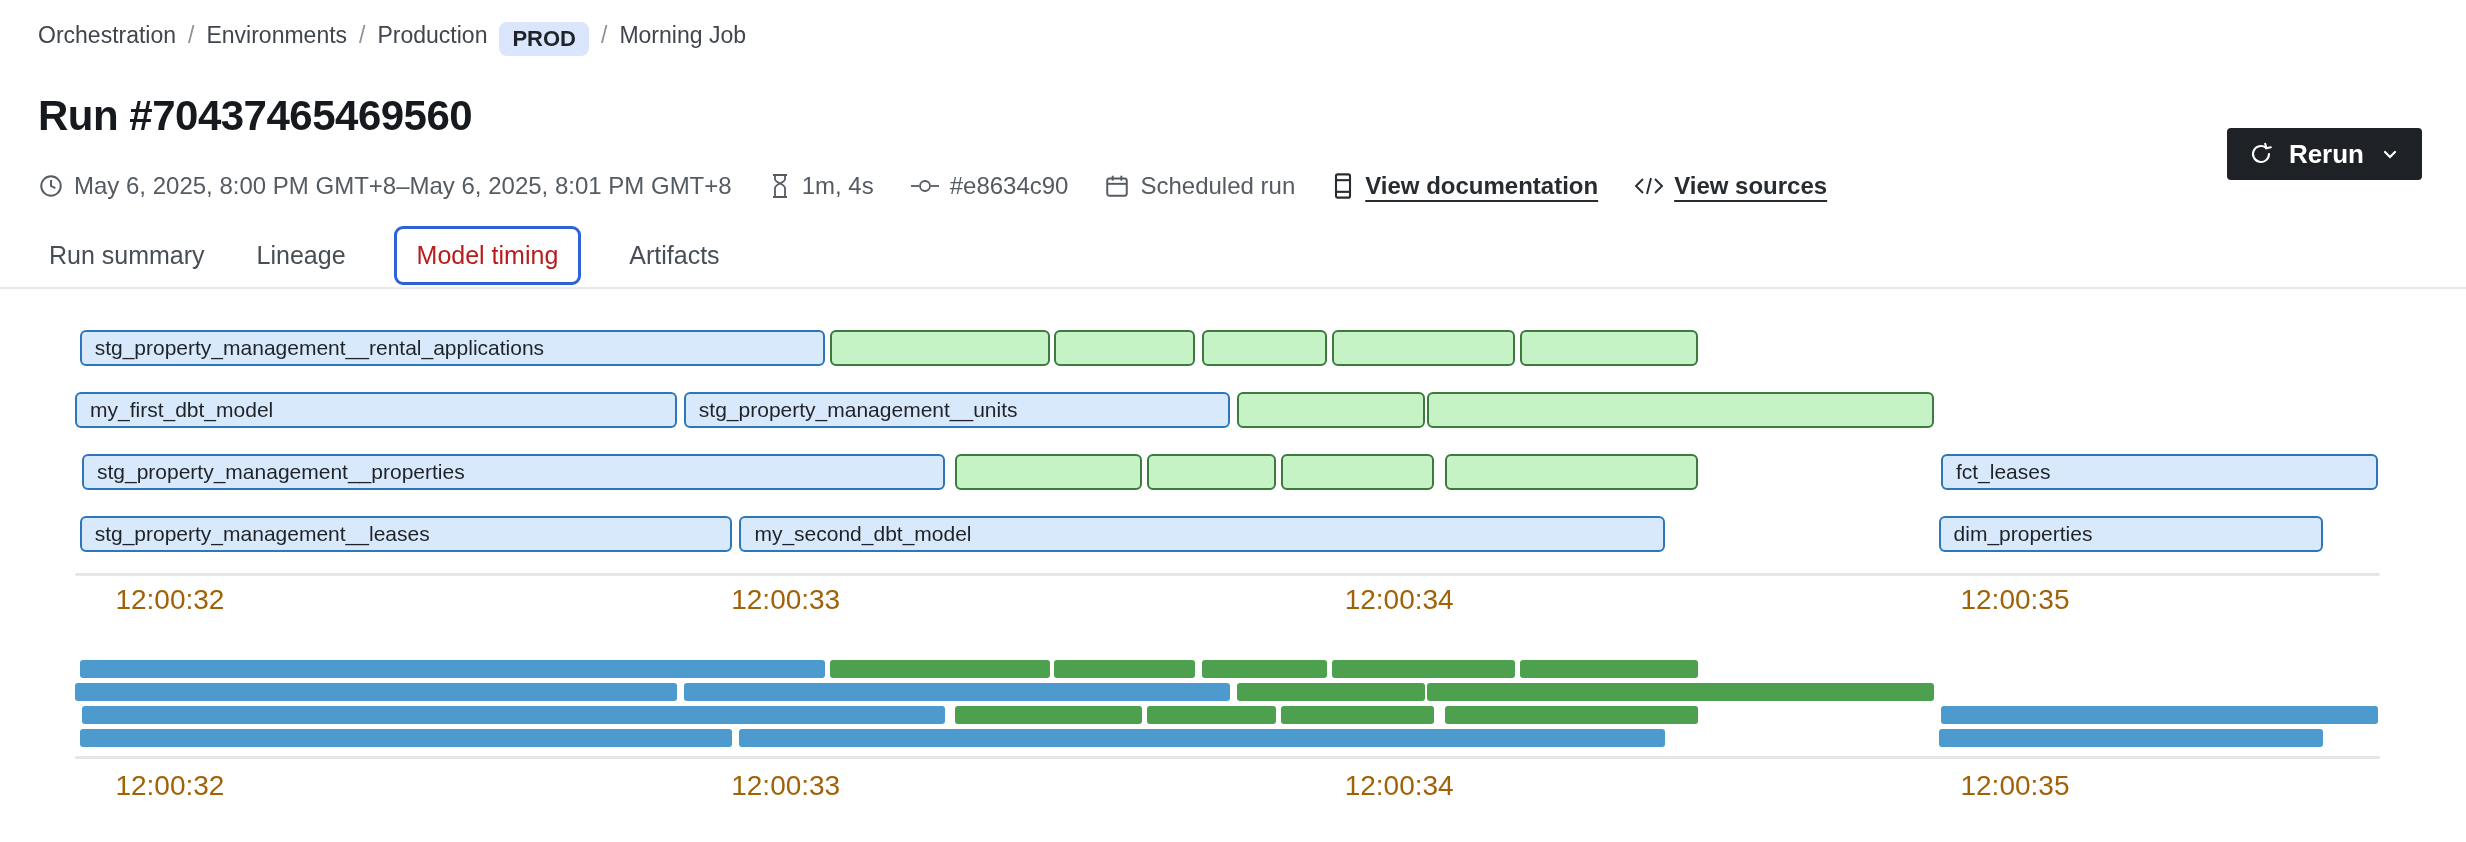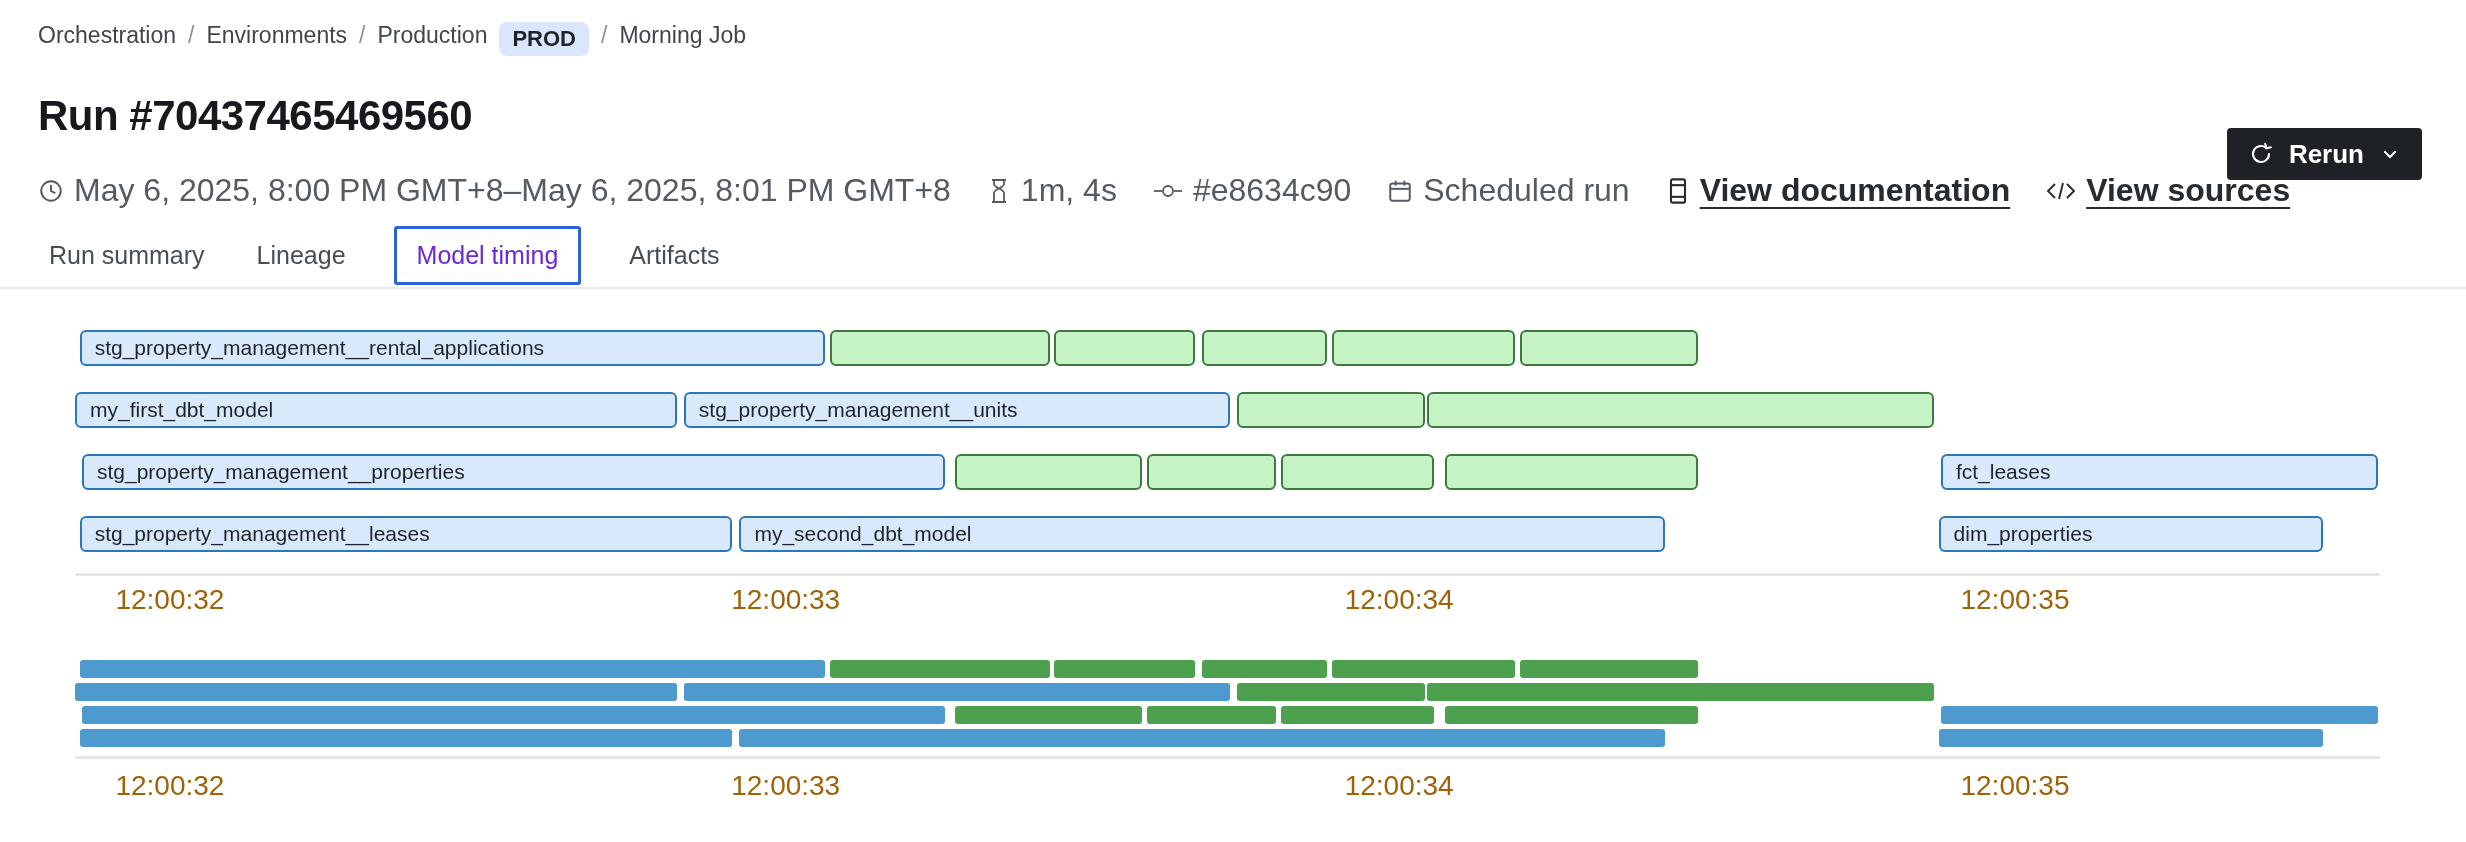--- a/index.html
+++ b/index.html
@@ -11,30 +11,30 @@
   
   .breadcrumb { position:absolute; left:38px; top:22px; display:flex; gap:12px; font-size:23px; color:#3f464d; }
   .crumb-sep { color:#8b929a; }
   .env-badge { background:#d9e6fc; color:#1f2328; font-weight:bold; border-radius:8px; padding:4px 13px; font-size:22px; }
   
   .title-row { position:absolute; left:38px; top:92px; display:flex; align-items:center; gap:28px; }
   .run-title { font-size:42px; font-weight:bold; letter-spacing:-0.5px; color:#16191d; }
   .status-badge { display:flex; align-items:center; gap:13px; background:#c2f2c2; border-radius:12px; padding:11px 22px 11px 14px; font-size:26px; color:#1c2e20; }
   .check-circle { width:32px; height:32px; border-radius:50%; background:#54b45b; display:flex; align-items:center; justify-content:center; }
   
-  .meta-row { position:absolute; left:38px; top:172px; display:flex; align-items:center; gap:36px; font-size:32px; color:#545b63; white-space:nowrap; }
+  .meta-row { position:absolute; left:38px; top:172px; display:flex; align-items:center; gap:36px; font-size:24px; color:#545b63; white-space:nowrap; }
   .meta-item { display:flex; align-items:center; gap:10px; }
   .meta-link { color:#272c31; font-weight:bold; text-decoration:underline; text-underline-offset:6px; text-decoration-thickness:2px; cursor:pointer; }
   .icon { display:inline-flex; flex:none; }
   
   .rerun-btn { position:absolute; right:44px; top:128px; height:52px; background:#1e2126; color:#fff; border:none; border-radius:4px; display:flex; align-items:center; gap:16px; padding:0 22px; font-size:26px; font-weight:bold; font-family:inherit; cursor:pointer; }
   
   .tabs { position:absolute; left:45px; top:226px; display:flex; align-items:center; gap:44px; font-size:25px; color:#474e55; }
   .tab { padding:14px 4px; cursor:pointer; }
-  .tab.active { border:3px solid #2e62d9; border-radius:3px; padding:12px 20px; color:#6d28d9; background:#fff; }
+  .tab.active { border:3px solid #2e62d9; border-radius:9px; padding:12px 20px; color:#b91c1c; background:#fff; }
   .tabs-rule { position:absolute; left:0; top:287px; width:2466px; height:2px; background:#e7e9eb; }
   
   .gantt { position:absolute; left:75px; top:330px; width:2315px; height:260px; }
   .gantt-row { position:relative; height:36px; margin-bottom:26px; }
   .bar { position:absolute; top:0; height:36px; border-radius:6px; display:flex; align-items:center; overflow:hidden; }
   .bar.blue  { background:#d9e9fc; border:2px solid #2e76bc; }
   .bar.green { background:#c6f3c5; border:2px solid #3c7a3e; }
   .bar span { font-size:21px; color:#1f2328; padding-left:13px; white-space:nowrap; }
   .axis-rule { position:absolute; left:75px; width:2305px; height:3px; border-radius:2px; background:#e4e6e8; }
   .axis { position:absolute; left:75px; width:2315px; height:26px; }

